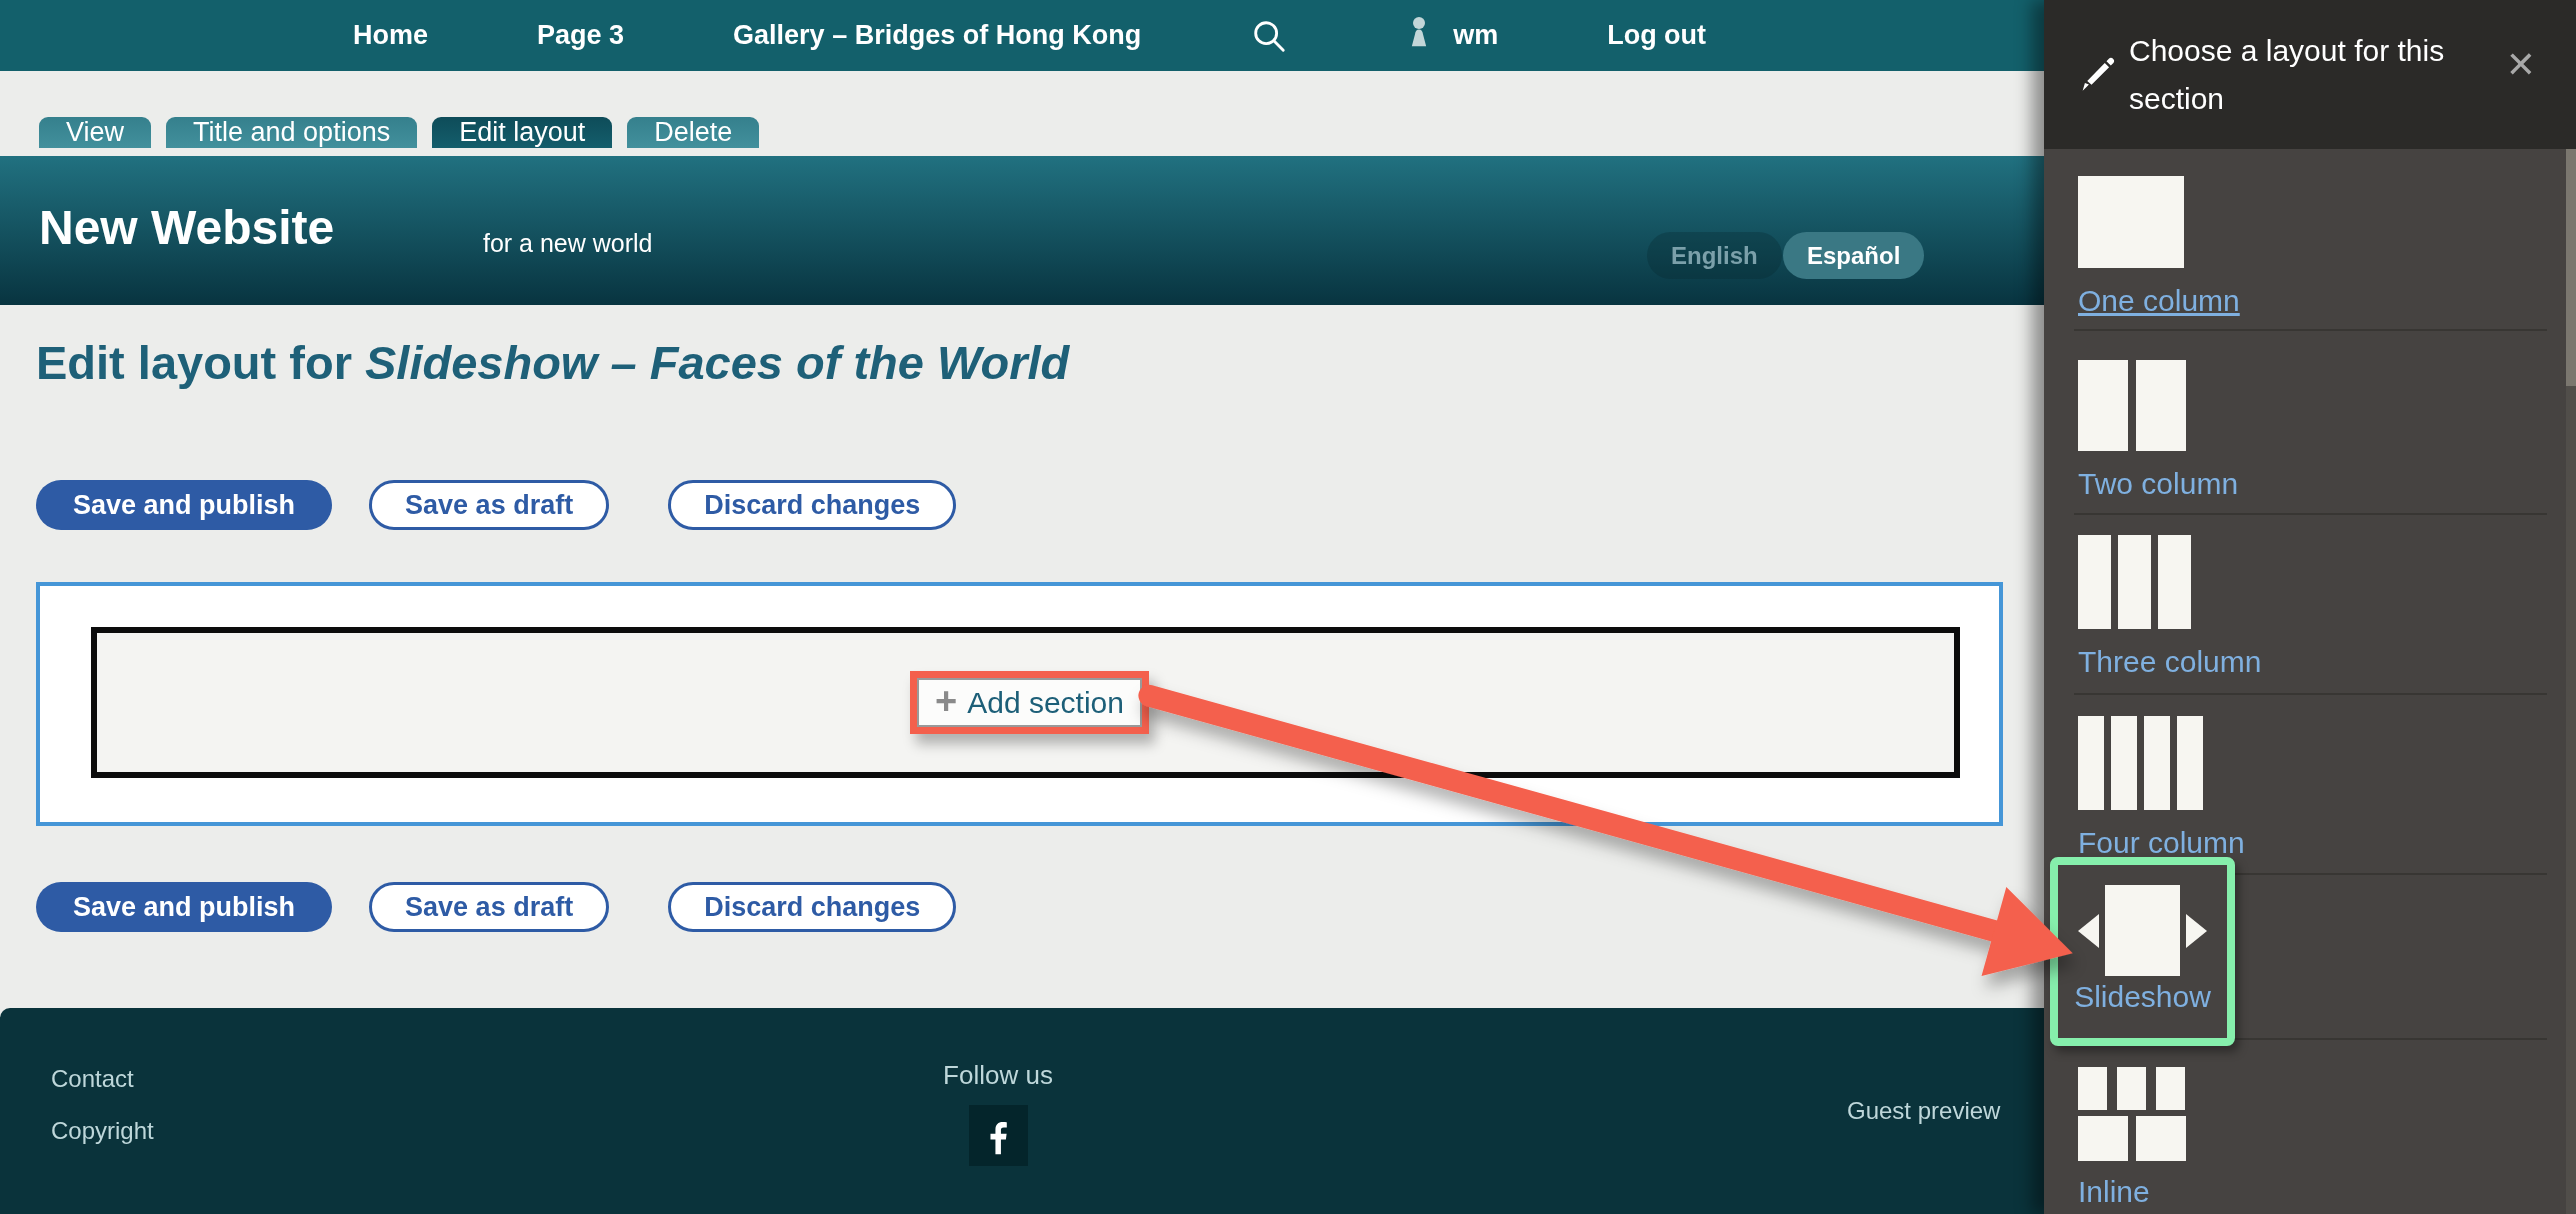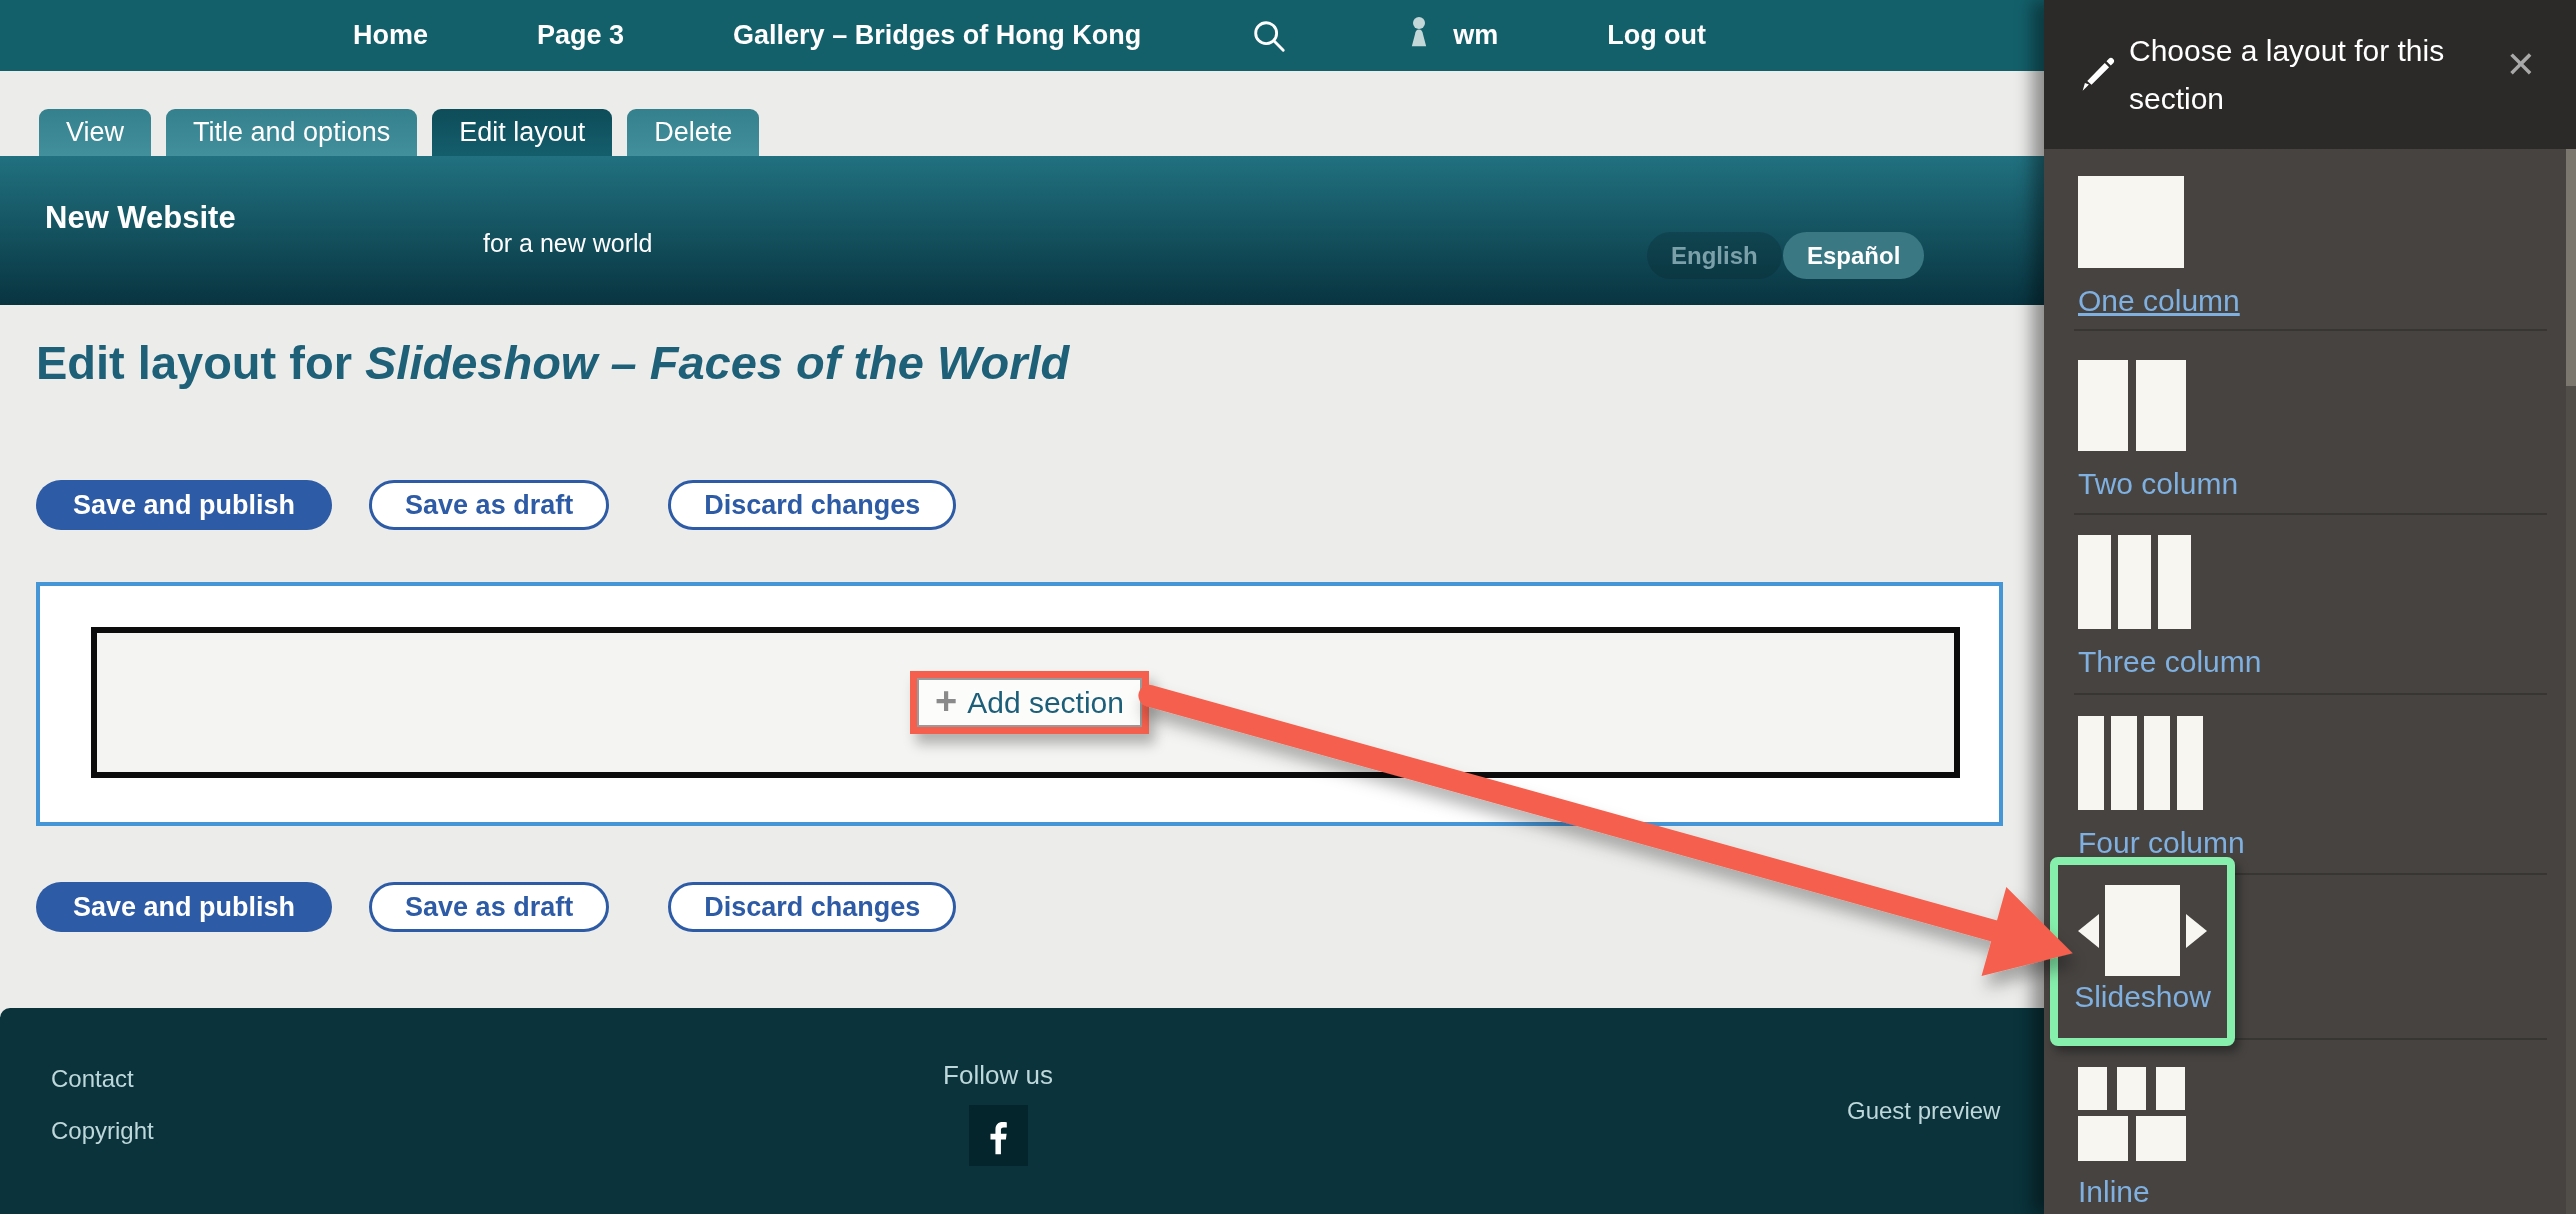--- a/index.html
+++ b/index.html
@@ -7,29 +7,29 @@
          font-family:"Liberation Sans","DejaVu Sans",sans-serif;}
 
   
   .topnav{position:absolute;left:0;top:0;width:2044px;height:71px;background:#13606b;
           display:flex;align-items:center;box-sizing:border-box;padding-left:353px;gap:109px;}
   .topnav a{color:#fff;font-size:27px;font-weight:700;text-decoration:none;white-space:nowrap;}
   .nav-search{width:40px;height:40px;display:flex;align-items:center;}
   .nav-user{display:flex;align-items:center;gap:14px;color:#fff;font-size:27px;font-weight:700;}
 
   
-  .tabs{position:absolute;left:39px;top:109px;display:flex;gap:15px;height:47px;z-index:2;}
+  .tabs{position:absolute;left:39px;top:109px;display:flex;gap:15px;height:47px;z-index:2;align-items:center;}
   .tab{display:flex;align-items:center;padding:0 27px;color:#fff;font-size:27px;font-weight:500;
        border-radius:9px 9px 0 0;background:linear-gradient(#35808d,#42909c);cursor:default;}
   .tab.active{background:linear-gradient(#0e4c59,#145e6c);}
 
   
   .band{position:absolute;left:0;top:156px;width:2044px;height:149px;
         background:linear-gradient(#217180,#083440);}
-  .site-title{position:absolute;left:45px;top:44px;font-size:31px;font-weight:600;color:#fff;}
+  .site-title{position:absolute;left:39px;top:44px;font-size:48px;font-weight:600;color:#fff;}
   .site-tagline{position:absolute;left:483px;top:73px;font-size:25px;font-weight:500;color:#fff;}
   .lang{position:absolute;top:52px;height:47px;border-radius:25px;display:flex;align-items:center;
         padding:0 24px;font-size:24px;font-weight:700;margin-top:24px;}
   .lang.english{left:1647px;background:rgba(5,40,48,0.30);color:#7ba0aa;}
   .lang.espanol{left:1783px;background:#3a7884;color:#fff;}
 
   
   .page-title{position:absolute;left:36px;top:335px;margin:0;font-size:47px;font-weight:700;color:#1e6078;}
   .page-title em{font-style:italic;}
   .btn-row{position:absolute;left:36px;display:flex;gap:37px;}

